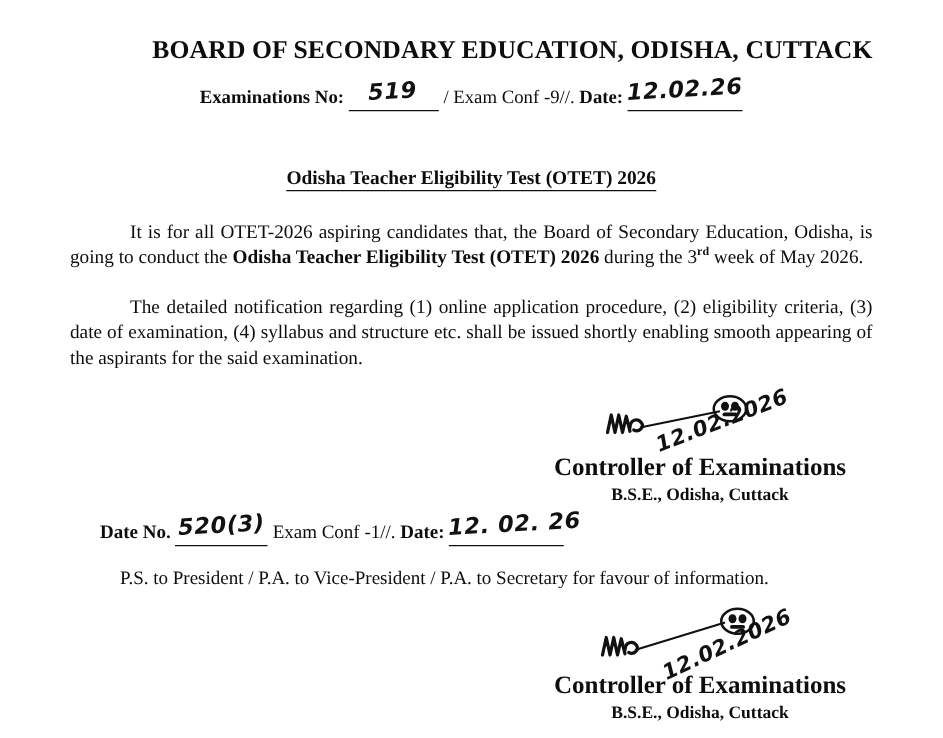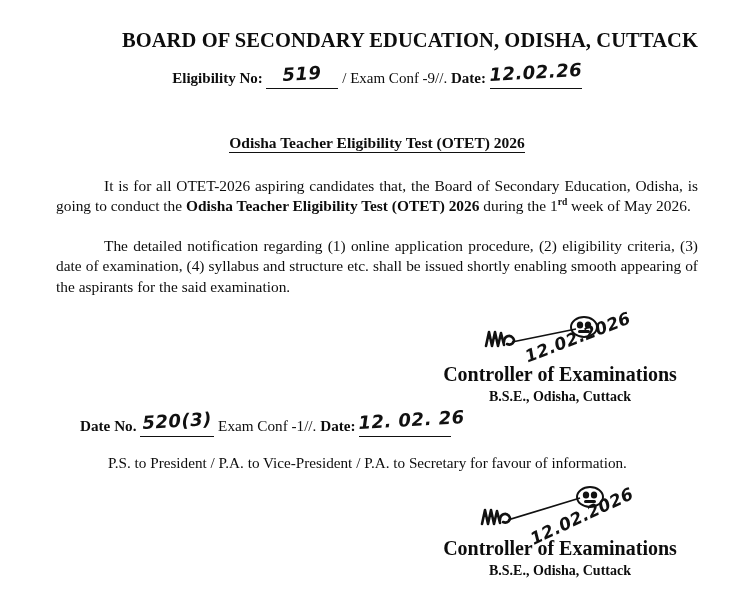--- a/index.html
+++ b/index.html
@@ -167,48 +167,47 @@
   }
   .memo-line .lbl { font-weight: bold; }
   .memo-line .mid { font-weight: normal; }
 
   .ps-line {
     position: absolute;
     left: 96px;
     top: 454px;
     font-size: 15.2px;
     white-space: nowrap;
-    margin-left: 12px;
   }
 </style>
 </head>
 <body>
 
 <div class="page">
 
   <div class="doc-header">BOARD OF SECONDARY EDUCATION, ODISHA, CUTTACK</div>
 
   <div class="notif-line">
-    <span class="lbl">Eligibility No:</span>
+    <span class="lbl">Examinations No:</span>
     <span class="hw-field hw-notif">
       <span class="hw-ink hand">519</span>
     </span>
     <span class="mid">/ Exam Conf -9//.</span>
     <span class="lbl">Date:</span>
     <span class="hw-field hw-date-top">
       <span class="hw-ink hand">12.02.26</span>
     </span>
   </div>
 
   <div class="doc-title">
     <span>Odisha Teacher Eligibility Test (OTET) 2026</span>
   </div>
 
   <p class="para p1">
-    <span class="indent"></span><span>It is for all OTET-2026 aspiring candidates that, the Board of Secondary Education, Odisha, is going to conduct the </span><b>Odisha Teacher Eligibility Test (OTET) 2026</b><span> during the 1</span><sup>rd</sup><span> week of May 2026.</span>
+    <span class="indent"></span><span>It is for all OTET-2026 aspiring candidates that, the Board of Secondary Education, Odisha, is going to conduct the </span><b>Odisha Teacher Eligibility Test (OTET) 2026</b><span> during the 3</span><sup>rd</sup><span> week of May 2026.</span>
   </p>
 
   <p class="para p2">
     <span class="indent"></span><span>The detailed notification regarding (1) online application procedure, (2) eligibility criteria, (3) date of examination, (4) syllabus and structure etc. shall be issued shortly enabling smooth appearing of the aspirants for the said examination.</span>
   </p>
 
   <div class="sign-block" id="signature-block-1">
     <div class="sig-art">
       <svg width="260" height="44" viewBox="0 0 260 44" aria-hidden="true">
         <g fill="none" stroke="#111" stroke-width="2.6" stroke-linecap="round" stroke-linejoin="round">

